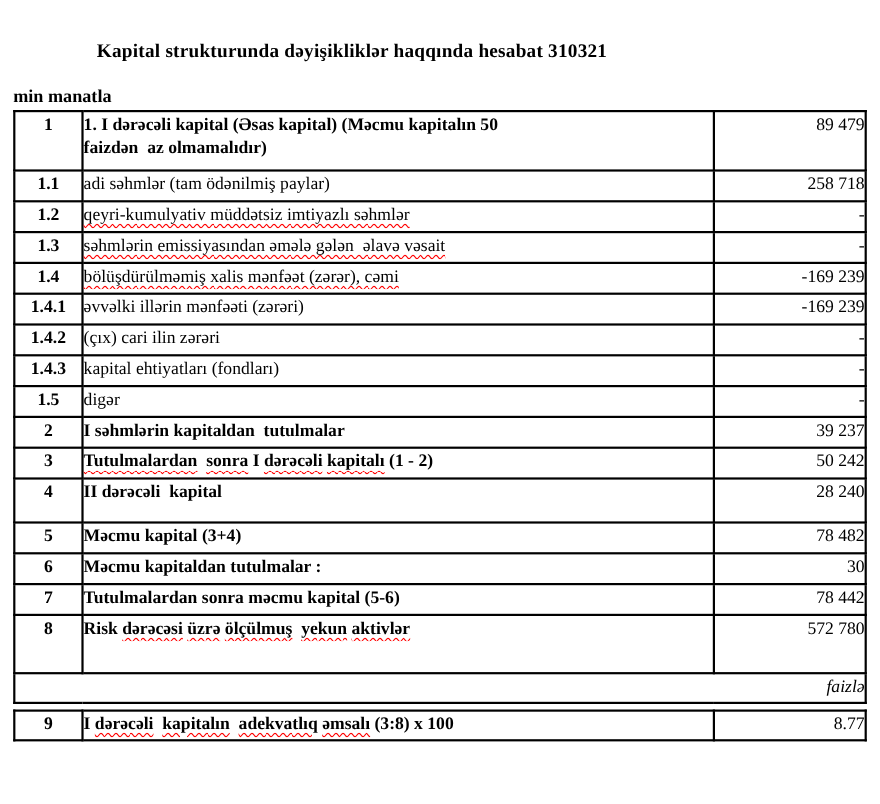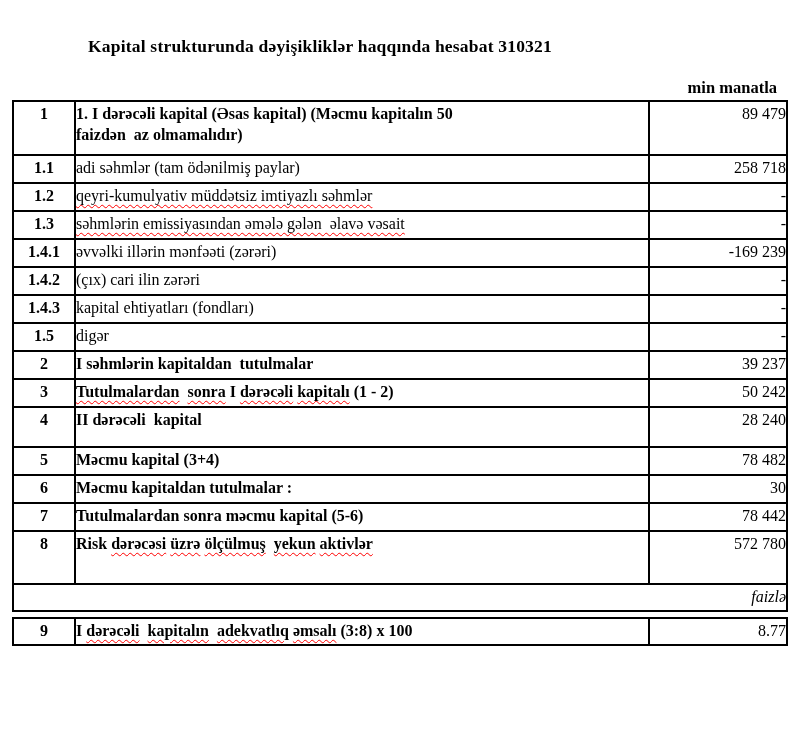--- a/index.html
+++ b/index.html
@@ -11,21 +11,21 @@
 
   .title {
     margin:36px 0 0 88px;
     font-size:17.5px; font-weight:bold; letter-spacing:0.2px;
   }
 
   .unit-note {
     box-sizing:border-box;
     width:774px; margin:21px 0 2px 12px;
     padding-right:9px;
-    text-align:right; font-weight:bold; font-size:16.5px;font-family:Liberation Serif, serif;
+    font-weight:bold; font-size:16.5px;font-family:Liberation Serif, serif;
   }
 
   table.grid {
     margin-left:12px; width:774px;
     border-collapse:collapse; table-layout:fixed;
     background:#fff;
   }
   table.grid td {
     border:2px solid #000;
     font-size:16px; line-height:1.3;
@@ -93,20 +93,25 @@
         <td class="no">1.2</td>
         <td class="label"><span class="wavy">qeyri-kumulyativ müddətsiz imtiyazlı səhmlər</span></td>
         <td class="val">-</td>
       </tr>
       <tr class="row">
         <td class="no">1.3</td>
         <td class="label"><span class="wavy">səhmlərin emissiyasından əmələ gələn  əlavə vəsait</span></td>
         <td class="val">-</td>
       </tr>
       <tr class="row">
+        <td class="no">1.4</td>
+        <td class="label"><span class="wavy">bölüşdürülməmiş xalis mənfəət (zərər), cəmi</span></td>
+        <td class="val">-169 239</td>
+      </tr>
+      <tr class="row">
         <td class="no">1.4.1</td>
         <td class="label"><span>əvvəlki illərin mənfəəti (zərəri)</span></td>
         <td class="val">-169 239</td>
       </tr>
       <tr class="row">
         <td class="no">1.4.2</td>
         <td class="label"><span>(çıx) cari ilin zərəri</span></td>
         <td class="val">-</td>
       </tr>
       <tr class="row">

